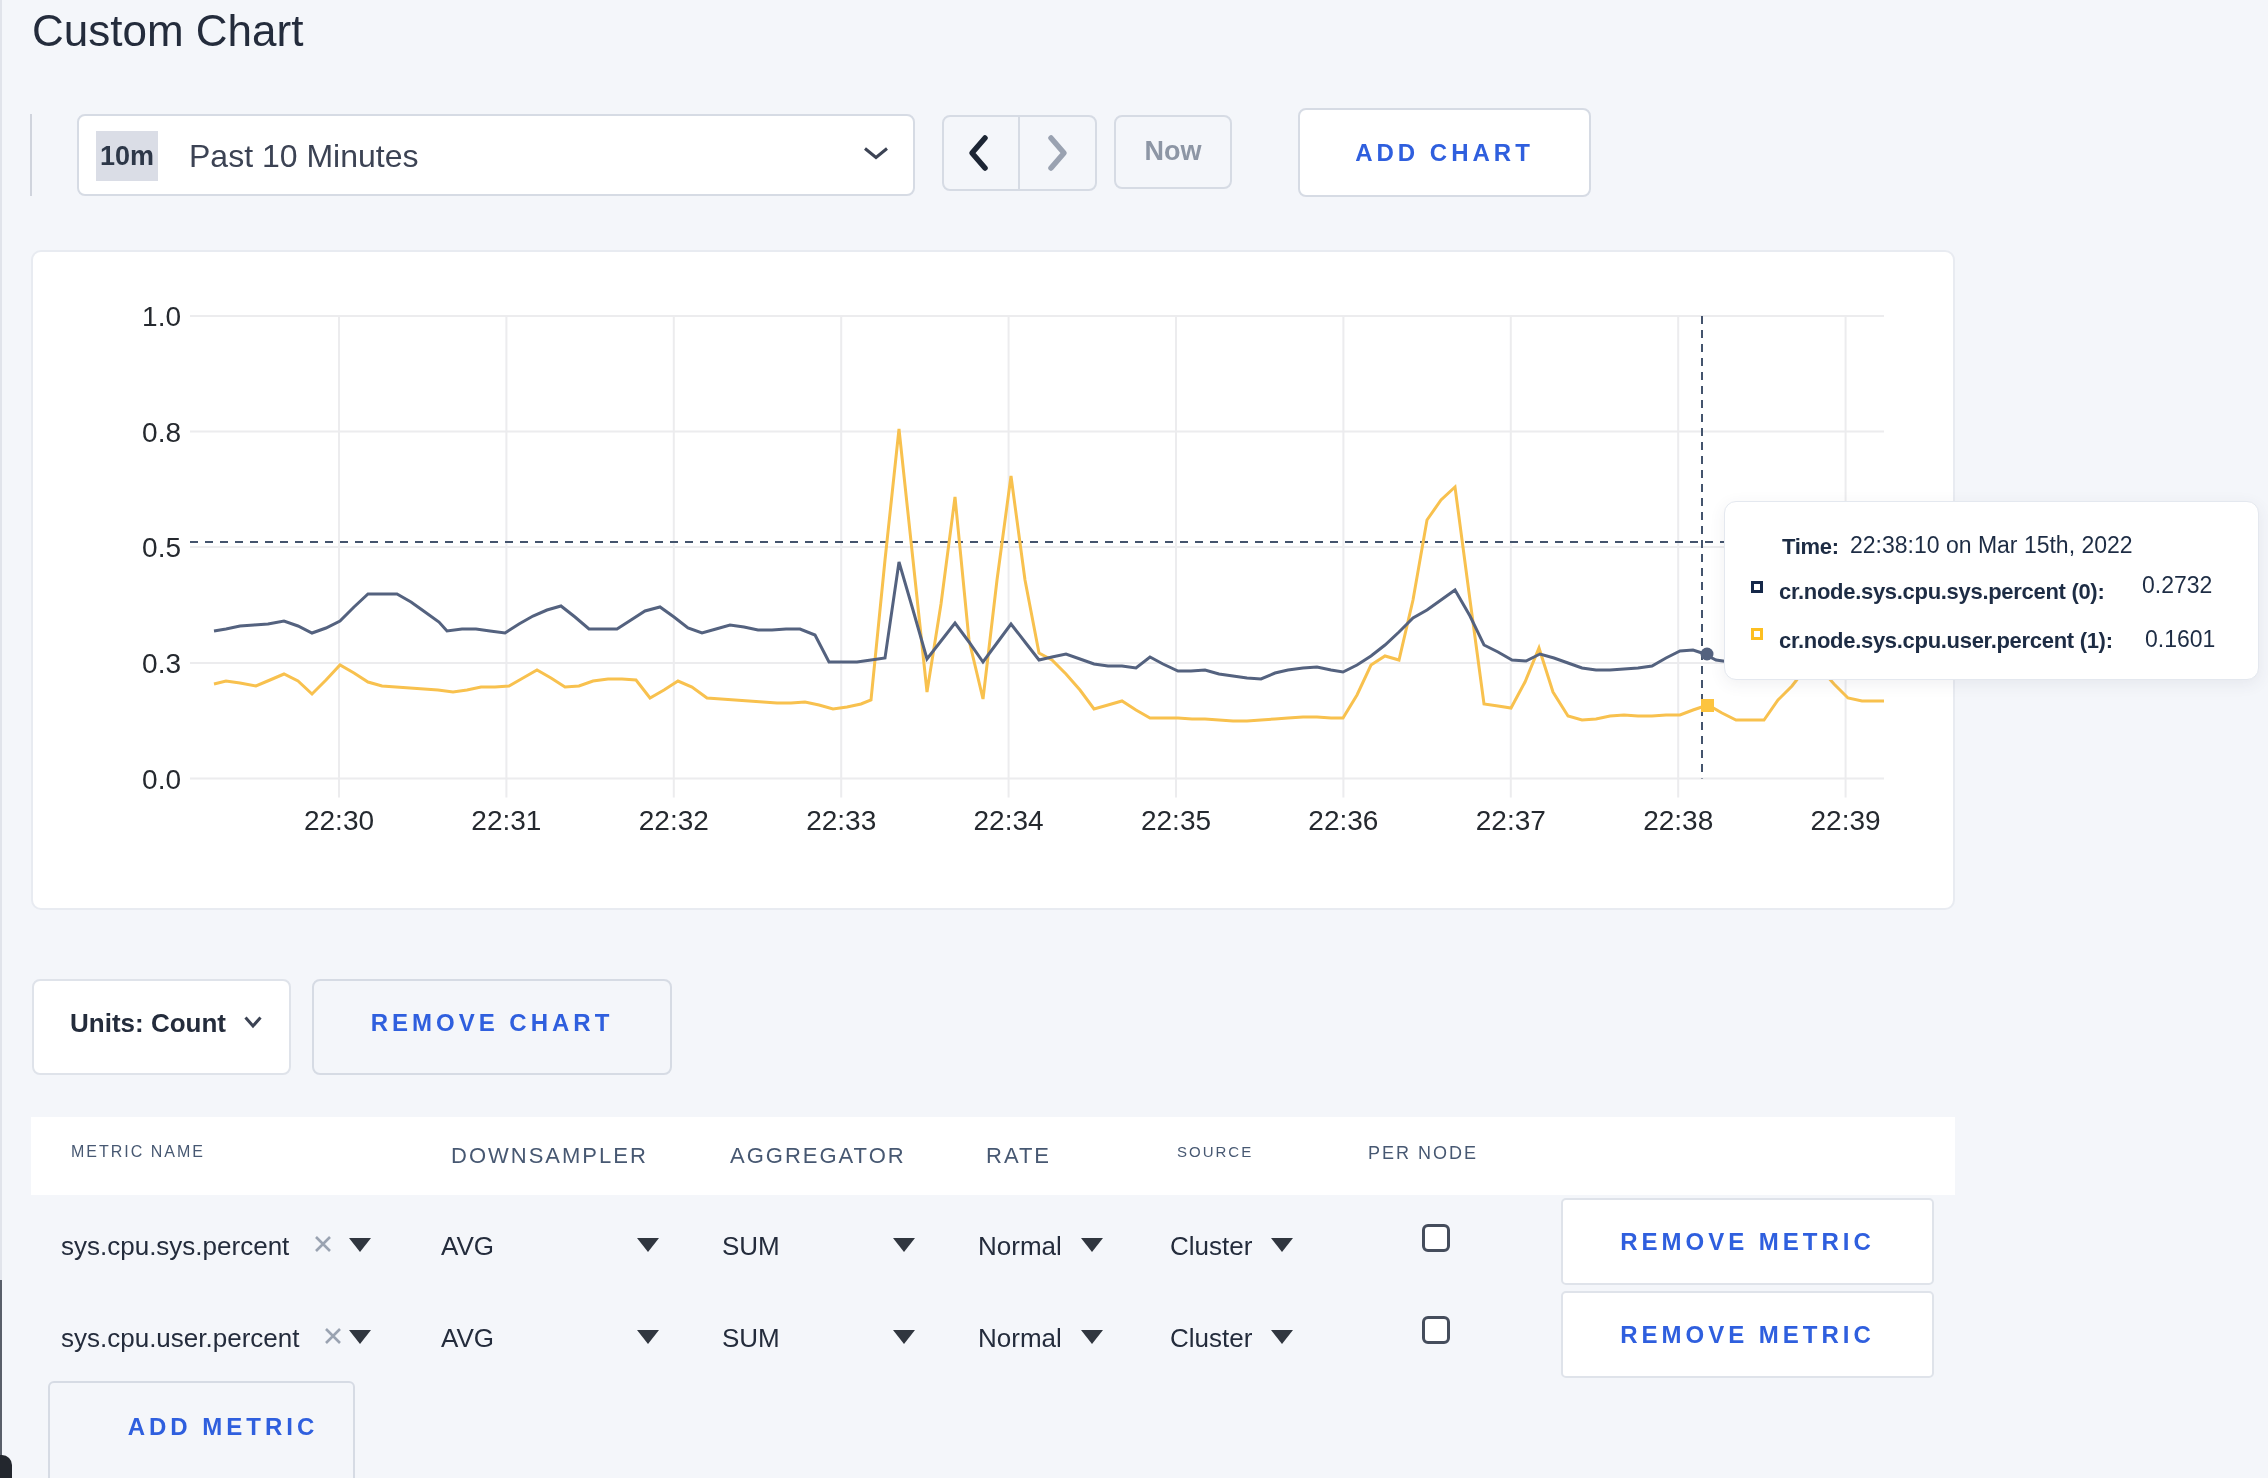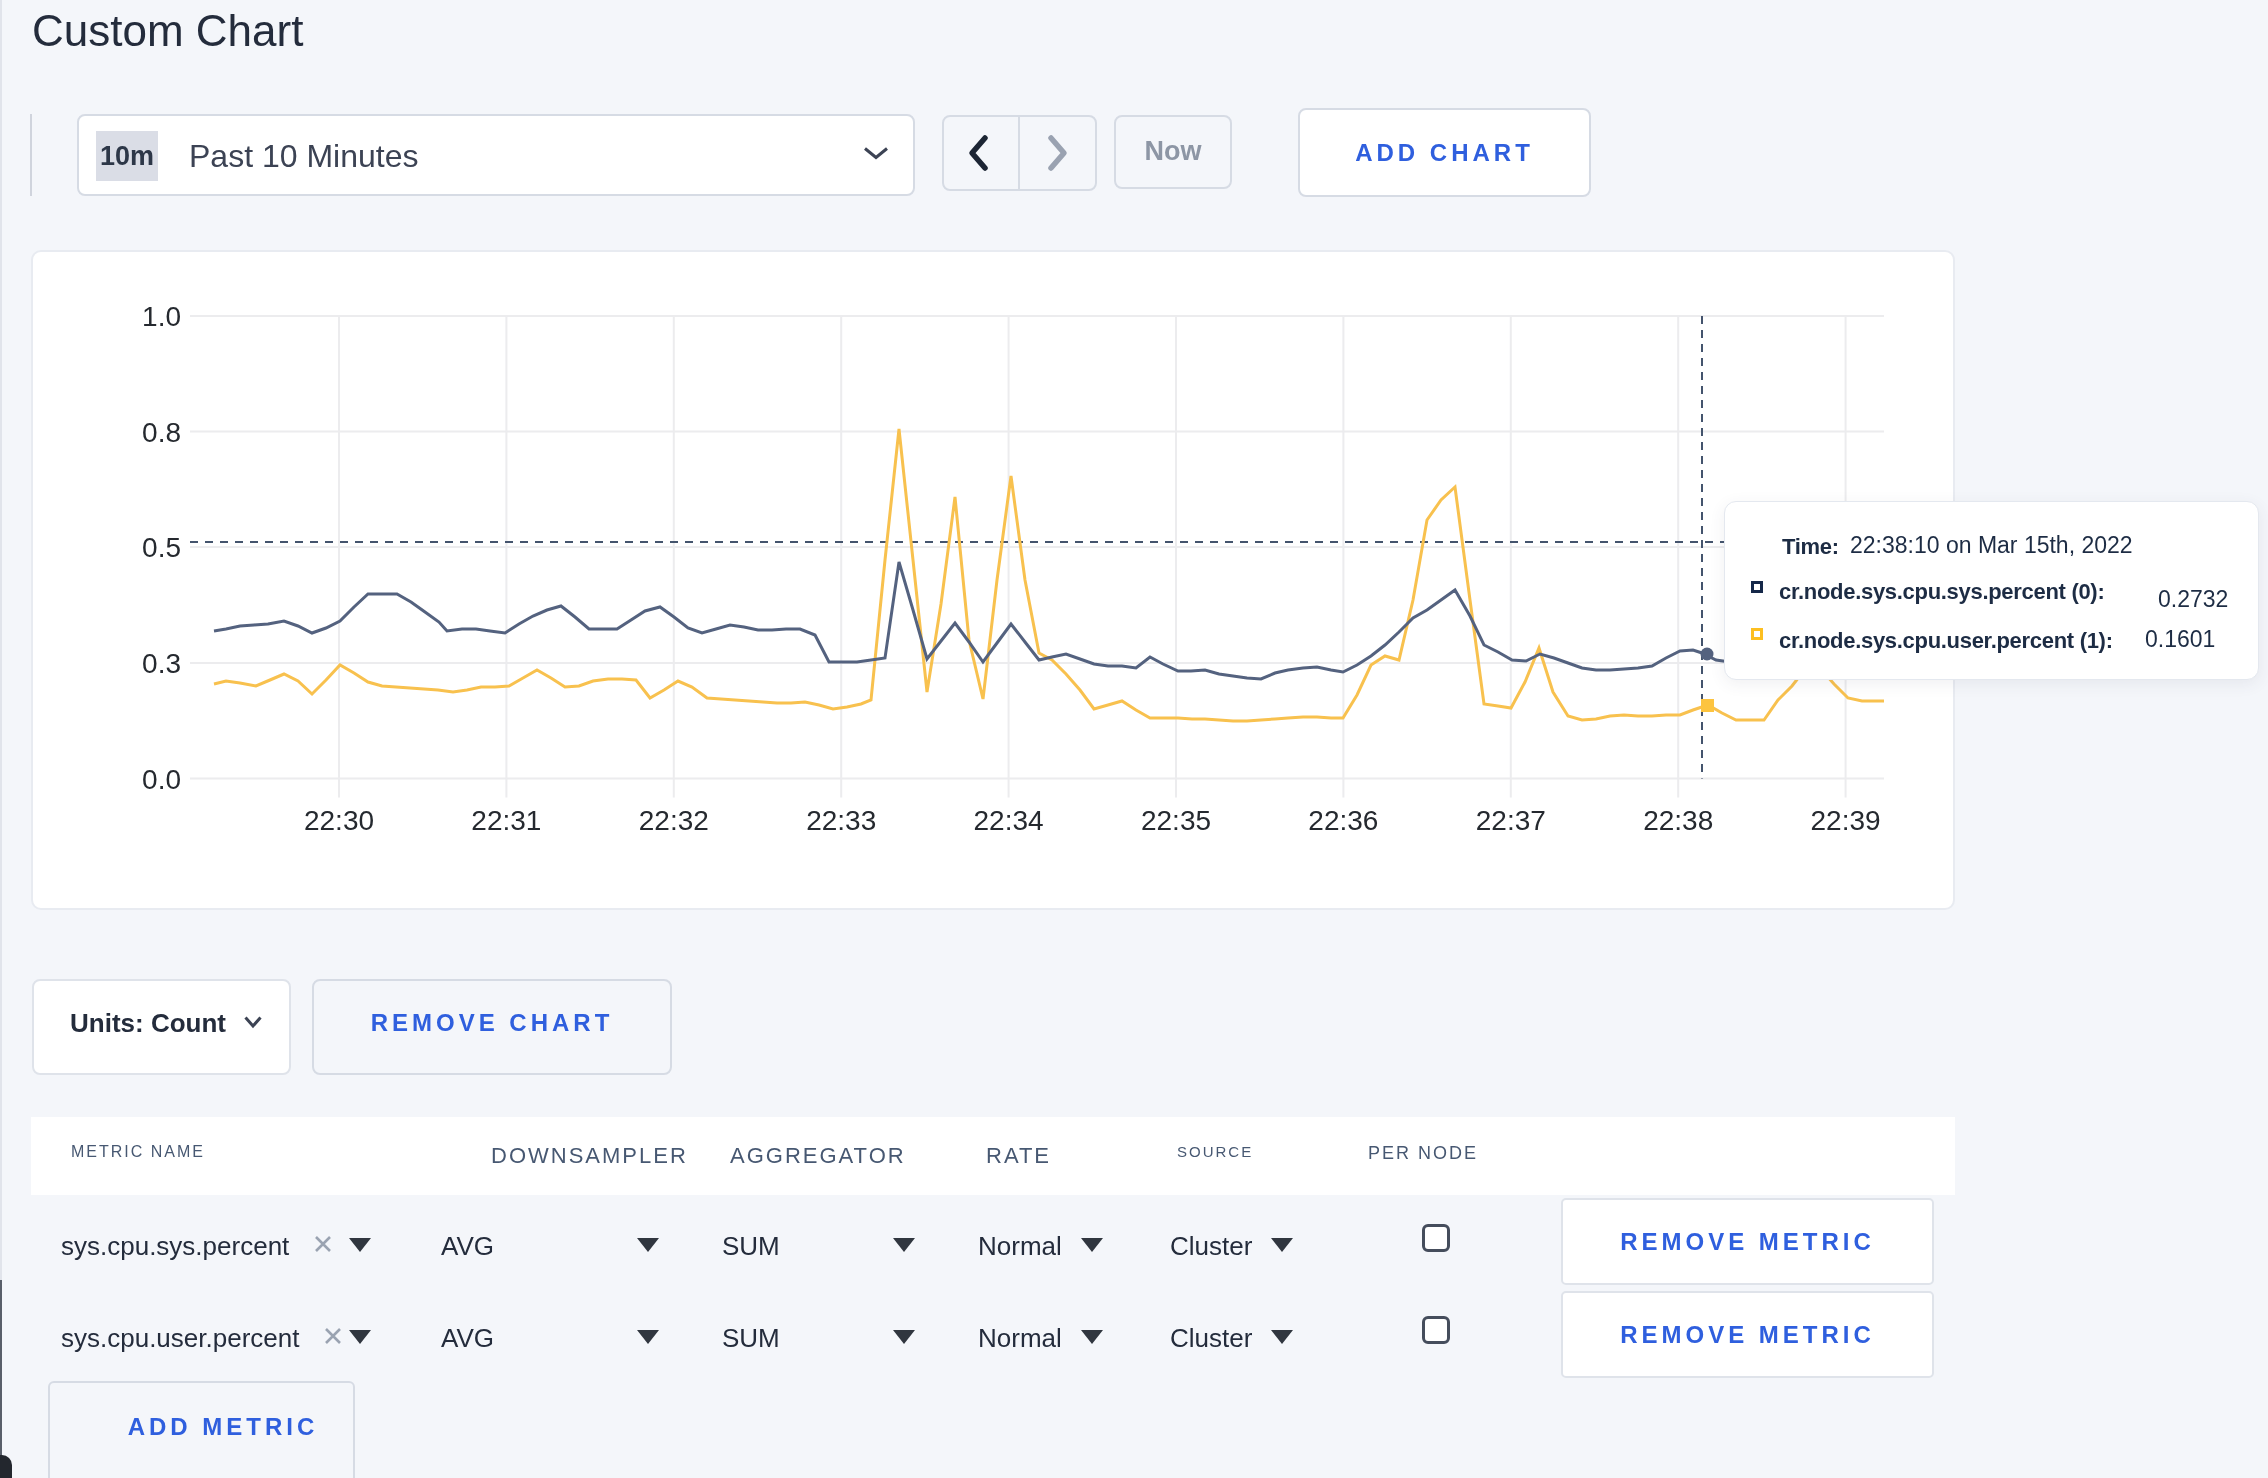--- a/index.html
+++ b/index.html
@@ -78,36 +78,36 @@
 <circle cx="1676" cy="404" r="6.5" fill="#54627f"></circle>
 <rect x="1670" y="449" width="13" height="13" fill="#fdc43f"></rect>
 </svg>
 </div>
 
 <div class="abs" style="left:1724px; top:501px; width:535px; height:179px; background:#fff; border:1px solid #e4e8ef; border-radius:12px; box-shadow:0 4px 16px rgba(60,70,90,0.08);"></div>
 <div class="abs ttb" style="left:1782px; top:534px;">Time:</div>
 <div class="abs tt" style="left:1850px; top:532px;">22:38:10 on Mar 15th, 2022</div>
 <div class="abs" style="left:1751px; top:581px; width:12px; height:12px; border:3px solid #152849;"></div>
 <div class="abs ttb" style="left:1779px; top:579px;">cr.node.sys.cpu.sys.percent (0):</div>
-<div class="abs tt" style="left:2142px; top:586px;margin-left:16px;">0.2732</div>
+<div class="abs tt" style="left:2142px; top:572px;">0.2732</div>
 <div class="abs" style="left:1751px; top:628px; width:12px; height:12px; border:3px solid #fdbf20;"></div>
 <div class="abs ttb" style="left:1779px; top:628px;">cr.node.sys.cpu.user.percent (1):</div>
 <div class="abs tt" style="left:2145px; top:626px;">0.1601</div>
 
 <div class="btn" style="left:32px; top:979px; width:259px; height:96px; background:#fff; border-color:#dfe3ea; border-radius:8px;"></div>
 <div class="abs" style="left:70px; top:1008px; font-size:26px; font-weight:bold; color:#242c3c; letter-spacing:0px;">Units: Count</div>
 <svg class="abs" style="left:243px; top:1015px;" width="20" height="15" viewBox="0 0 20 15">
     <polyline points="2.5,2.5 10,11 17.5,2.5" fill="none" stroke="#3c4354" stroke-width="3"></polyline>
   </svg>
 <div class="btn" style="left:312px; top:979px; width:360px; height:96px; border-radius:8px;"></div>
 <div class="abs blue" style="left:312px; top:1009px; width:360px; text-align:center; font-size:24px;">REMOVE CHART</div>
 
 <div class="abs" style="left:31px; top:1117px; width:1924px; height:78px; background:#fff;"></div>
 <div class="abs" style="left:71px; top:1143px; font-size:16px; letter-spacing:2px; color:#475872;">METRIC NAME</div>
-<div class="abs" style="left:451px; top:1143px; font-size:22px; letter-spacing:2px; color:#475872;margin-left:40px;">DOWNSAMPLER</div>
+<div class="abs" style="left:451px; top:1143px; font-size:22px; letter-spacing:2px; color:#475872;">DOWNSAMPLER</div>
 <div class="abs" style="left:730px; top:1143px; font-size:22px; letter-spacing:2px; color:#475872;">AGGREGATOR</div>
 <div class="abs" style="left:986px; top:1143px; font-size:22px; letter-spacing:2px; color:#475872;">RATE</div>
 <div class="abs" style="left:1177px; top:1143px; font-size:15px; letter-spacing:2px; color:#475872;">SOURCE</div>
 <div class="abs" style="left:1368px; top:1143px; font-size:18px; letter-spacing:2px; color:#475872;">PER NODE</div>
 
 <div class="abs" style="left:61px; top:1231px; font-size:26px; color:#242c3c;">sys.cpu.sys.percent</div>
 <svg class="abs" style="left:312px; top:1233px;" width="22" height="22" viewBox="0 0 22 22">
     <path d="M4 4 L18 18 M18 4 L4 18" stroke="#9aa3b1" stroke-width="2.6"></path>
   </svg>
 <div class="tri" style="left:349px; top:1238px;"></div>

